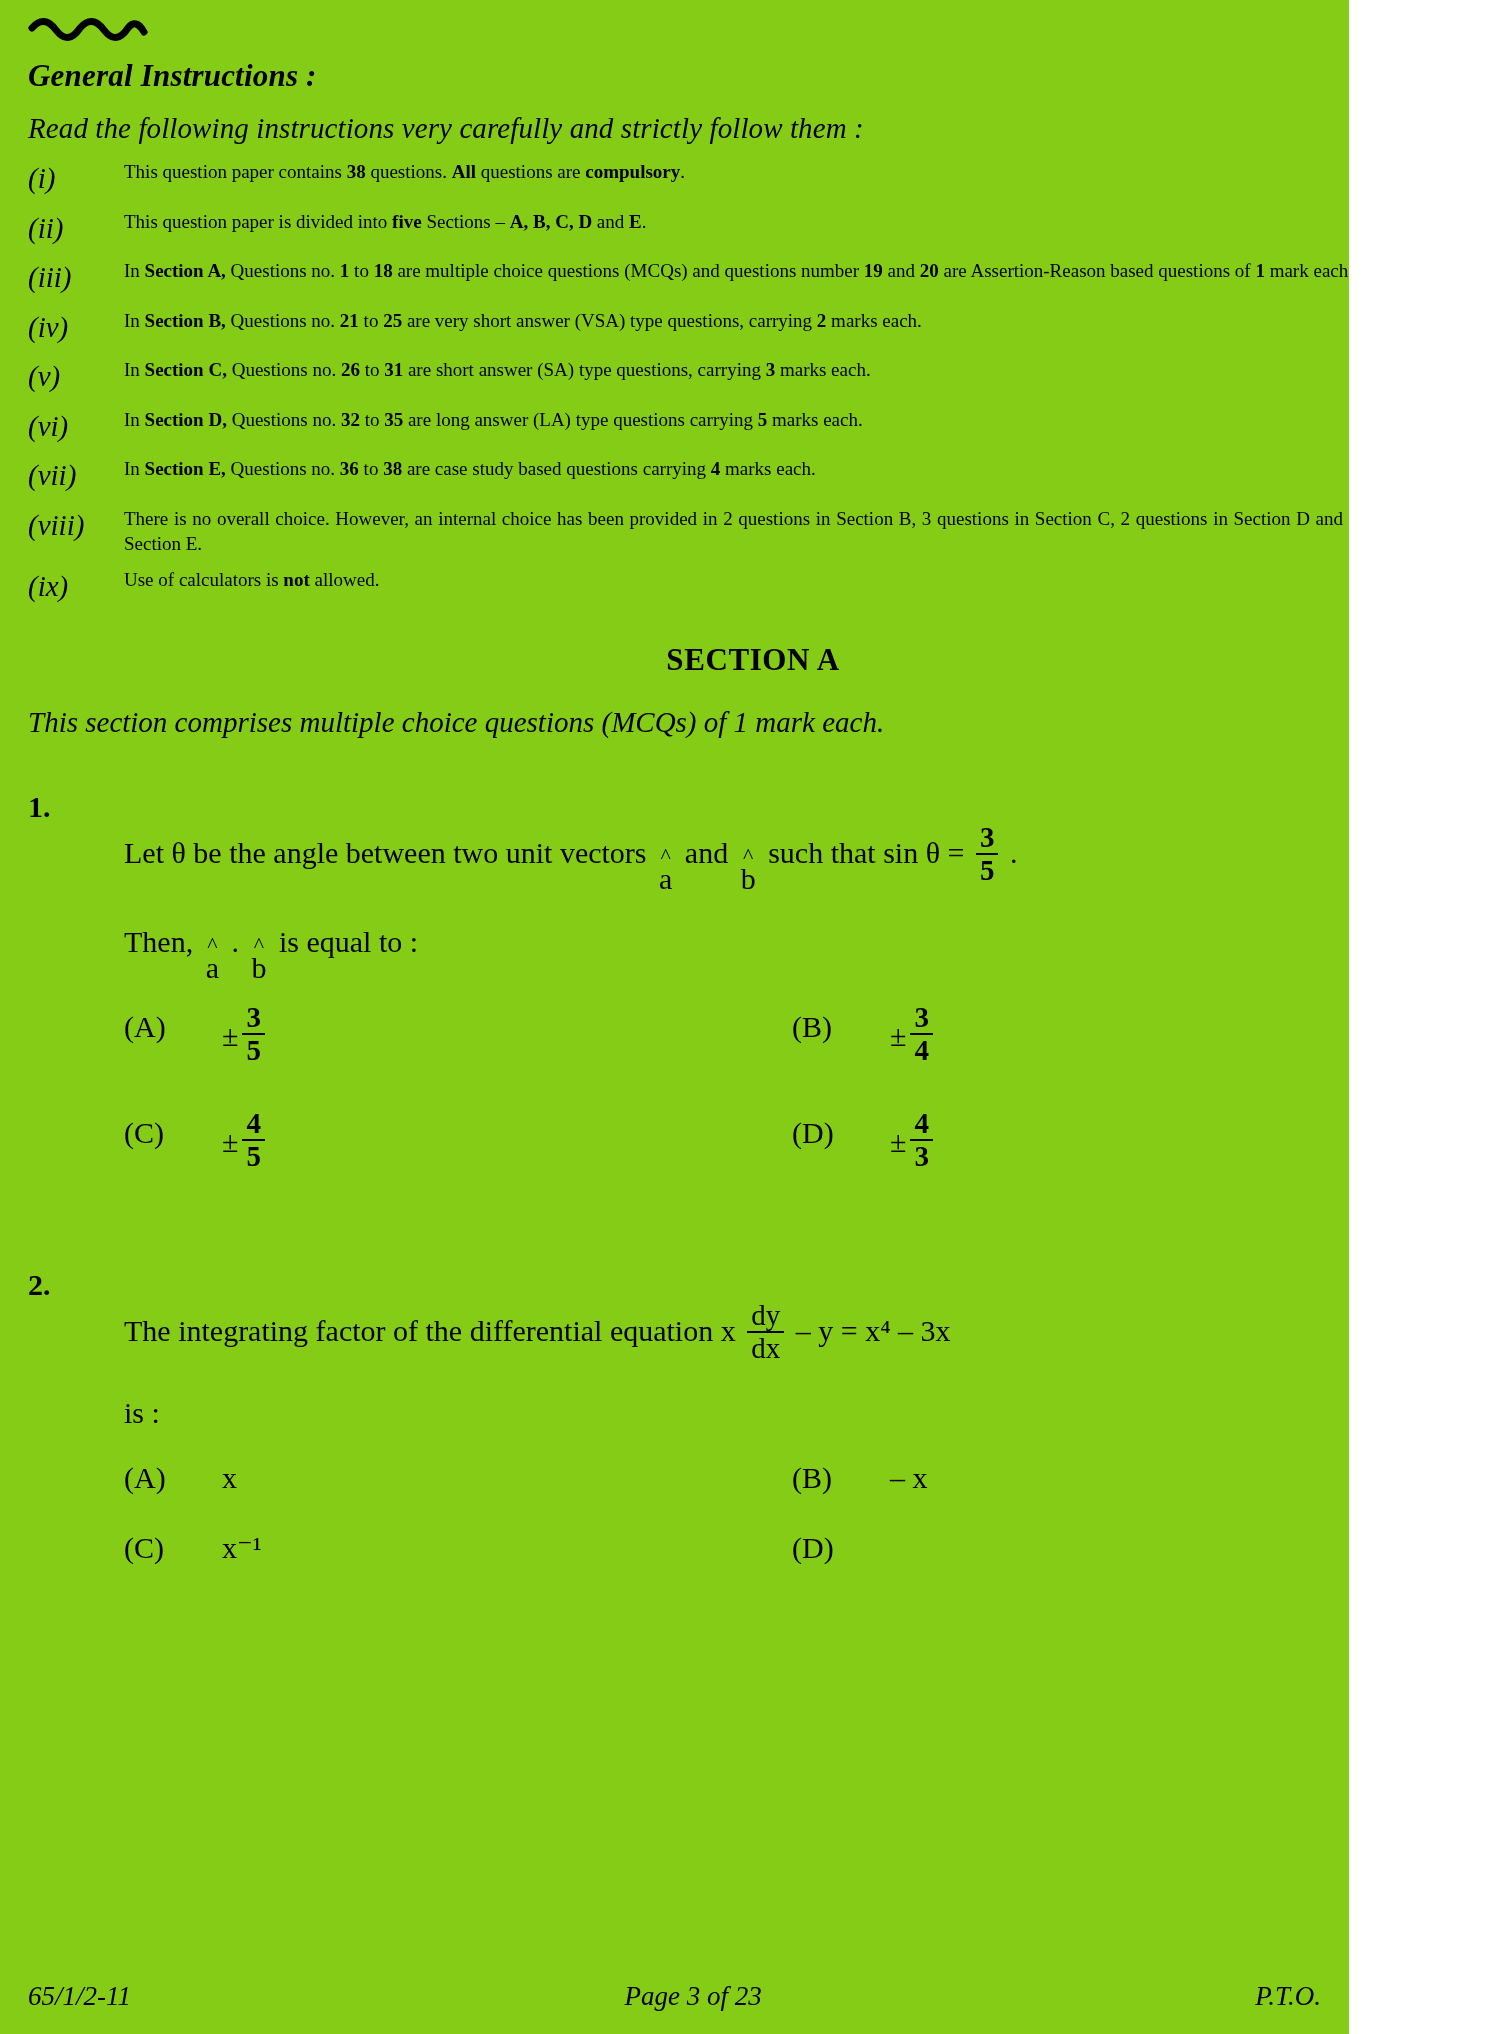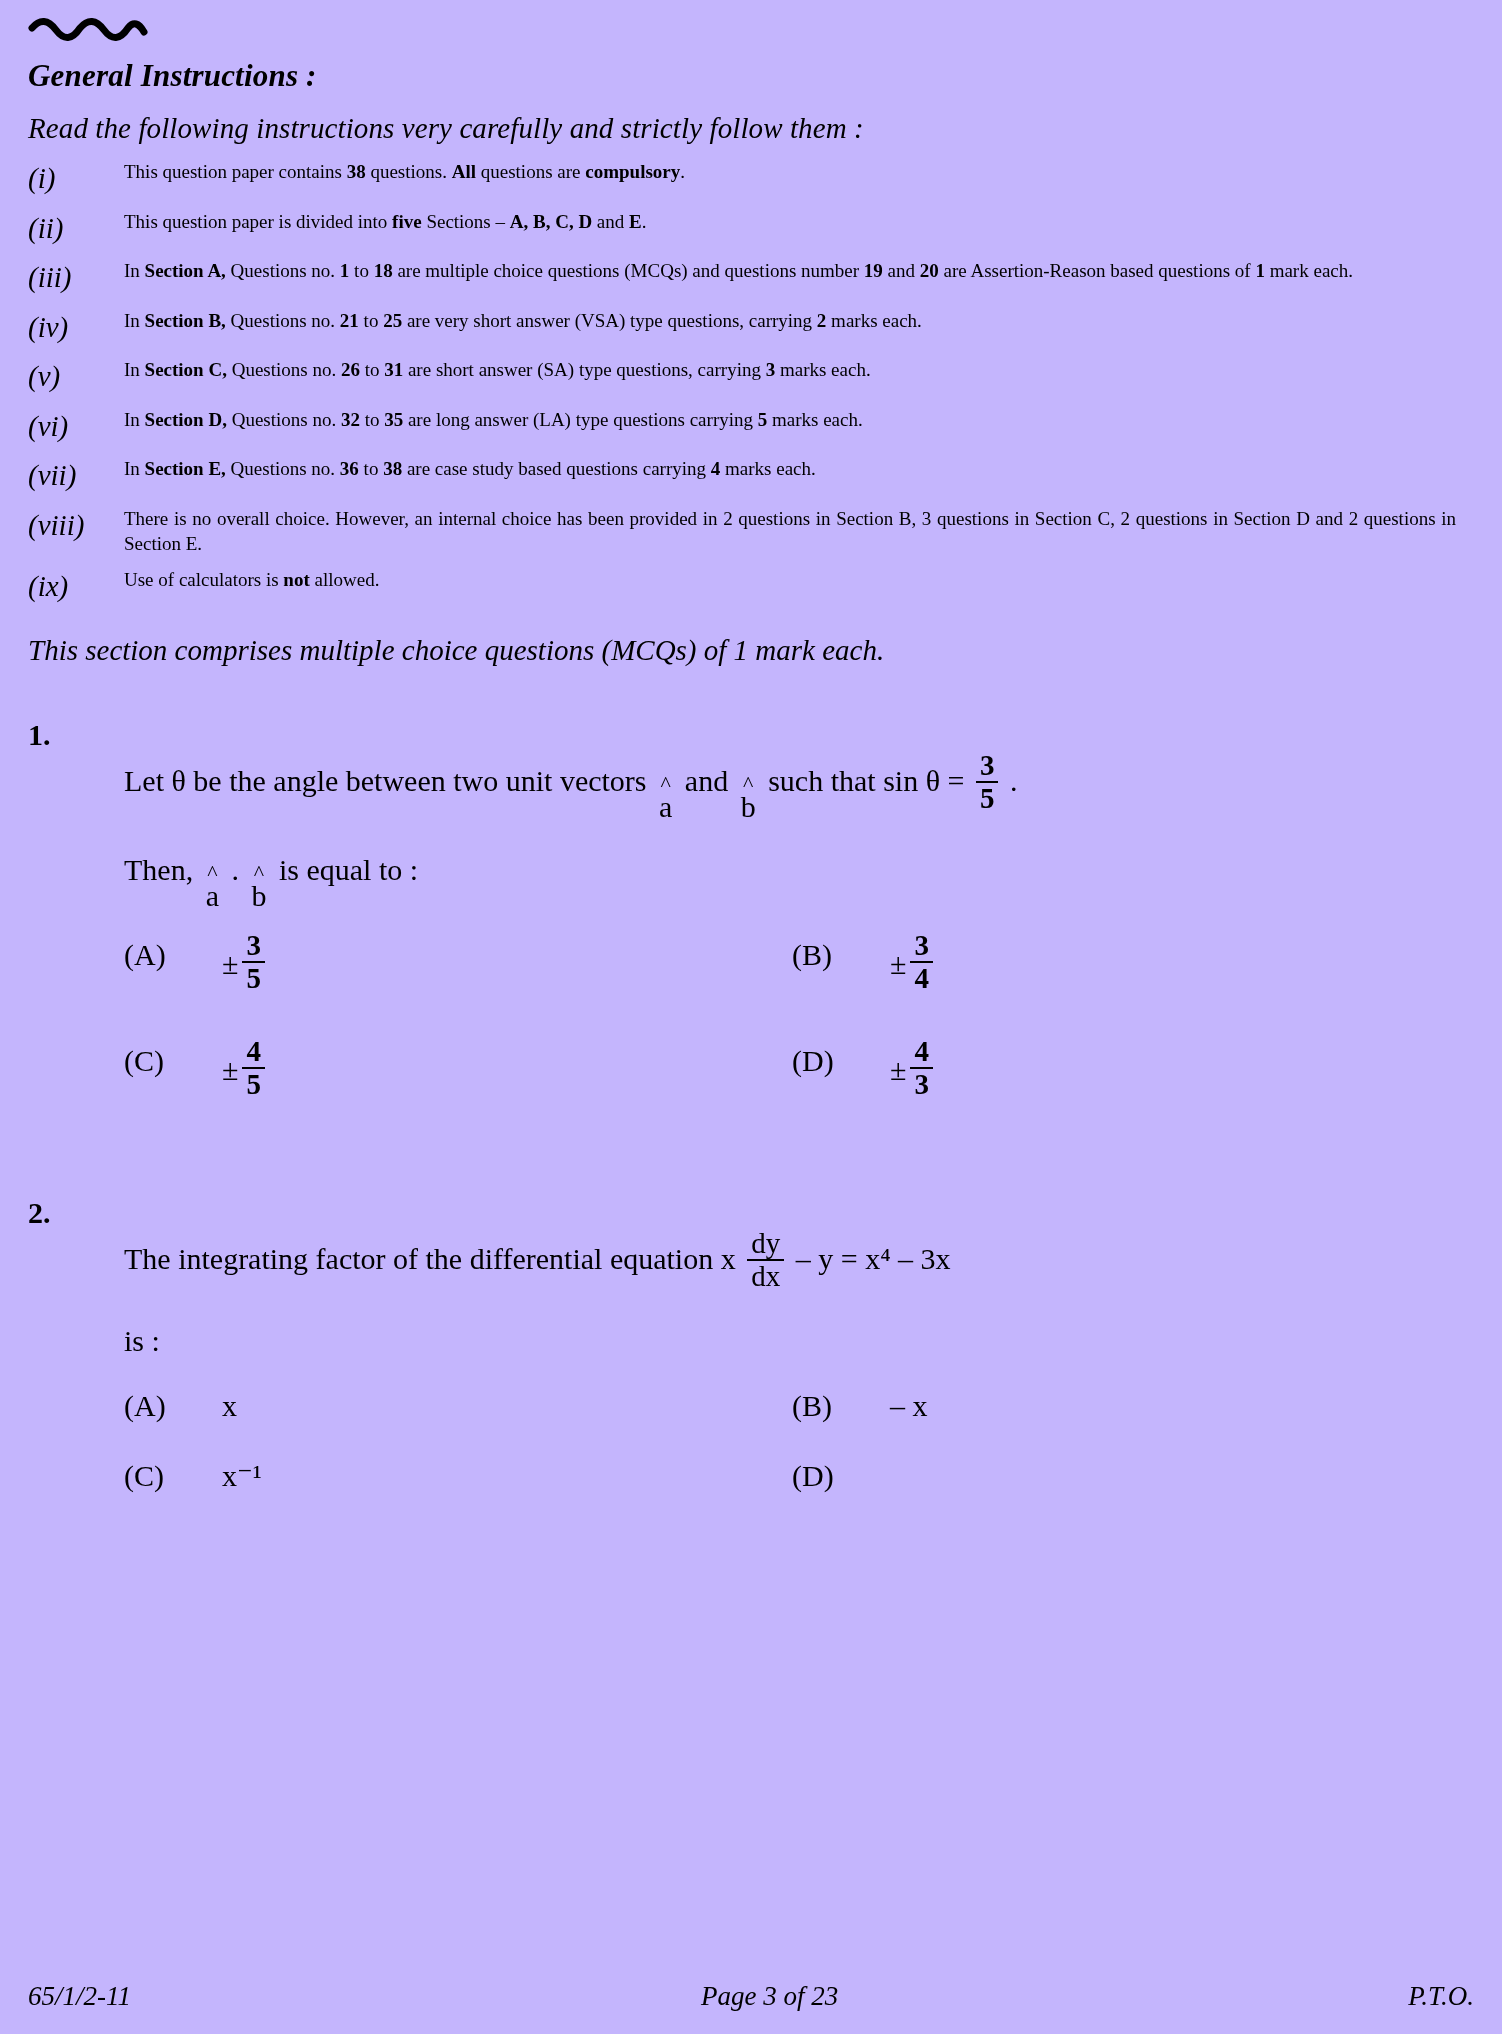--- a/index.html
+++ b/index.html
@@ -2,23 +2,23 @@
 <html><head>
 <meta charset="utf-8">
 <style>
   html, body {
     margin: 0;
     padding: 0;
     background: #ffffff;
   }
   .page {
     position: relative;
-    width: 1502px;
+    width: 1349px;
     height: 2034px;
-    background: #c4b5fd;
+    background: #84cc16;
     font-family: "Liberation Serif", "DejaVu Serif", serif;
     color: #000000;
     overflow: hidden;
     box-sizing: border-box;
     padding: 0;
   }
   .content {
     position: absolute;
     left: 28px;
     top: 0;
@@ -253,20 +253,21 @@
         <div class="instr-row">
           <div class="instr-num">(viii)</div>
           <div class="instr-text"><span>There is no overall choice. However, an internal choice has been provided in 2 questions in Section B, 3 questions in Section C, 2 questions in Section D and 2 questions in Section E.</span></div>
         </div>
         <div class="instr-row">
           <div class="instr-num">(ix)</div>
           <div class="instr-text"><span>Use of calculators is </span><b>not</b><span> allowed.</span></div>
         </div>
       </div>
 
+    <div class="section-head">SECTION A</div>
 
     <div class="section-sub">This section comprises multiple choice questions (MCQs) of 1 mark each.</div>
 
     <div class="question">
       <div class="q-row">
         <div class="q-num">1.</div>
         <div class="q-body">
           <div class="q-stem">
             <span>Let θ be the angle between two unit vectors</span>
             <span class="hatvec">

